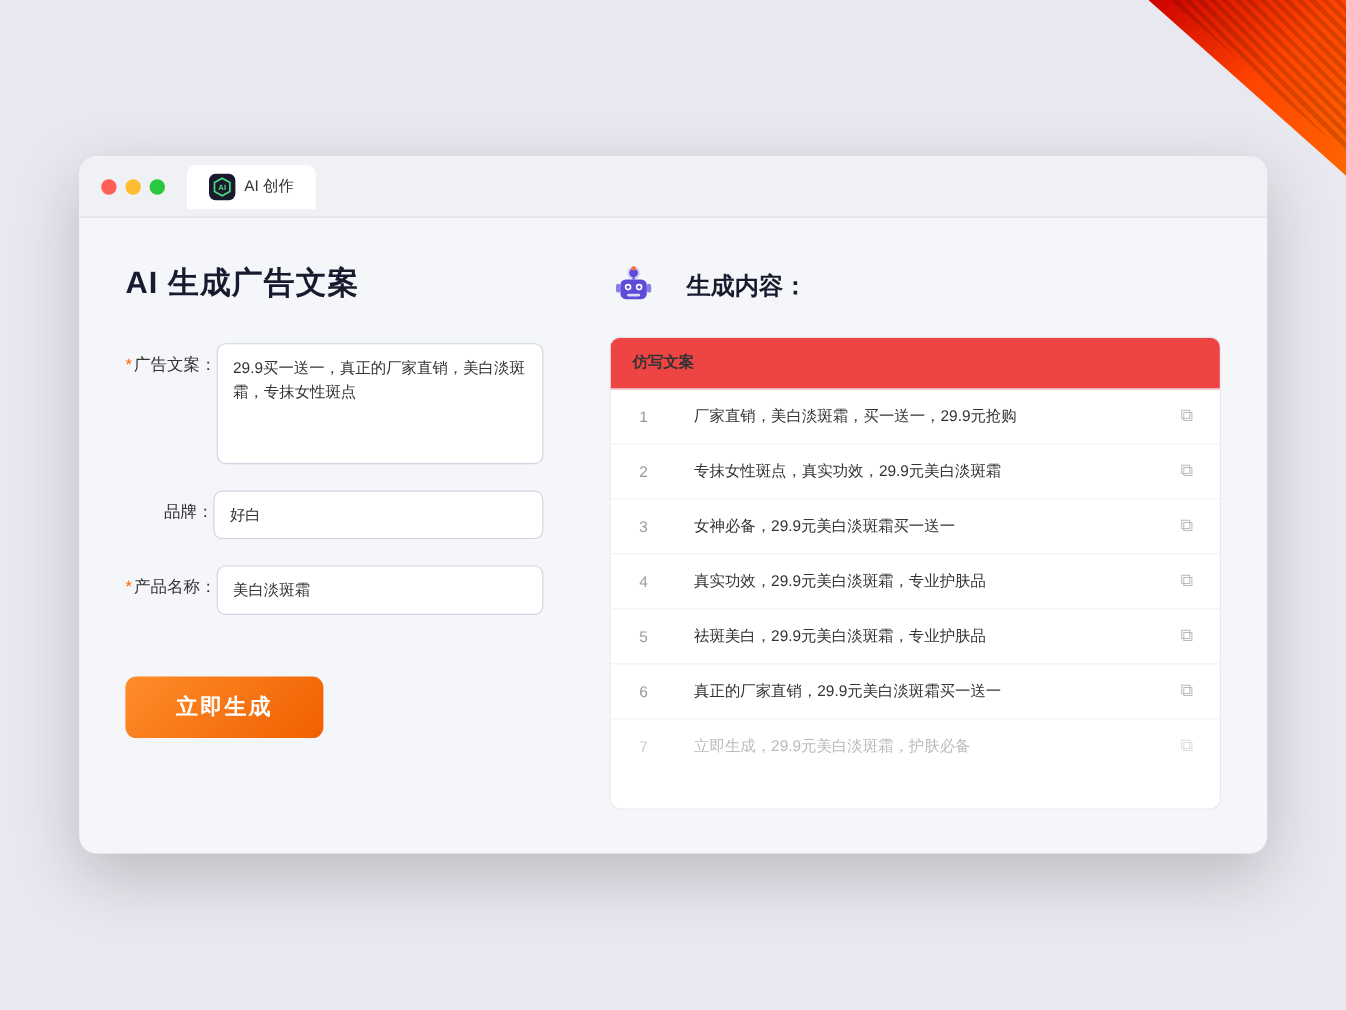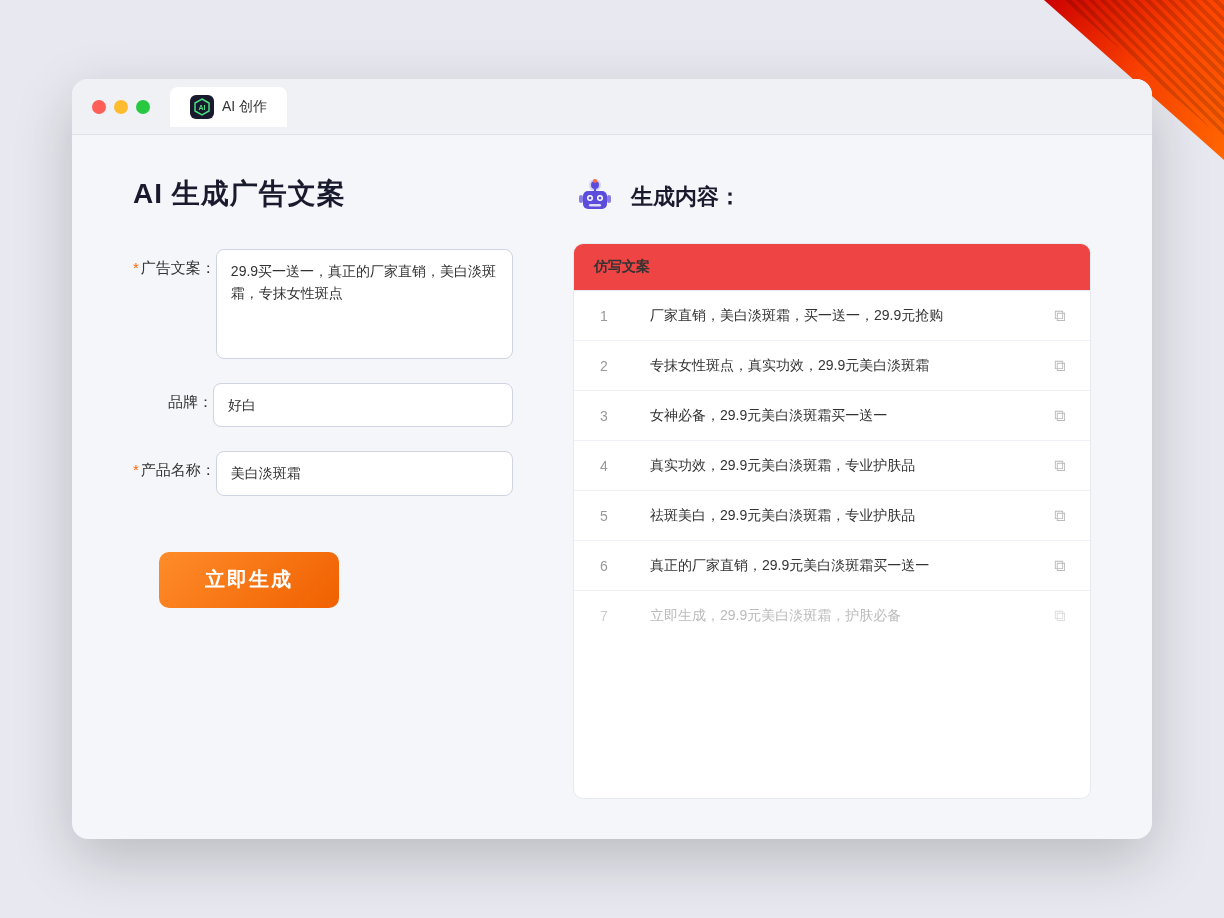--- a/index.html
+++ b/index.html
@@ -38,21 +38,21 @@
         transparent 4px,
         rgba(0,0,0,0.15) 4px,
         rgba(0,0,0,0.15) 8px
       );
       clip-path: polygon(100% 0, 0 0, 100% 100%);
     }
 
     
     .browser-window {
       width: 1080px;
-      height: 760px;
+      height: 634px;
       background: #f5f6fa;
       border-radius: 16px;
       box-shadow: 0 20px 60px rgba(0,0,0,0.2);
       display: flex;
       flex-direction: column;
       overflow: hidden;
       position: relative;
       z-index: 1;
     }
 
@@ -102,21 +102,21 @@
       justify-content: center;
       color: #fff;
       font-size: 12px;
       font-weight: bold;
     }
 
     
     .main-content {
       display: flex;
       flex: 1;
-      padding: 40px 61px;
+      padding: 40px 42px;
       gap: 60px;
       overflow: hidden;
     }
 
     
     .left-panel {
       flex: 0 0 380px;
       display: flex;
       flex-direction: column;
       gap: 0;
@@ -174,34 +174,33 @@
       height: 56px;
       background: linear-gradient(135deg, #ff8c2a, #f06000);
       border: none;
       border-radius: 10px;
       color: #fff;
       font-size: 20px;
       font-weight: 600;
       cursor: pointer;
       font-family: inherit;
       letter-spacing: 2px;
-      margin-left: 26px;
     }
 
     
     .right-panel {
       flex: 1;
       display: flex;
       flex-direction: column;
     }
 
     .result-header {
       display: flex;
       align-items: center;
-      gap: 14px;
+      gap: 26px;
       margin-bottom: 24px;
     }
 
     .robot-icon {
       width: 44px;
       height: 44px;
     }
 
     .result-title {
       font-size: 22px;

